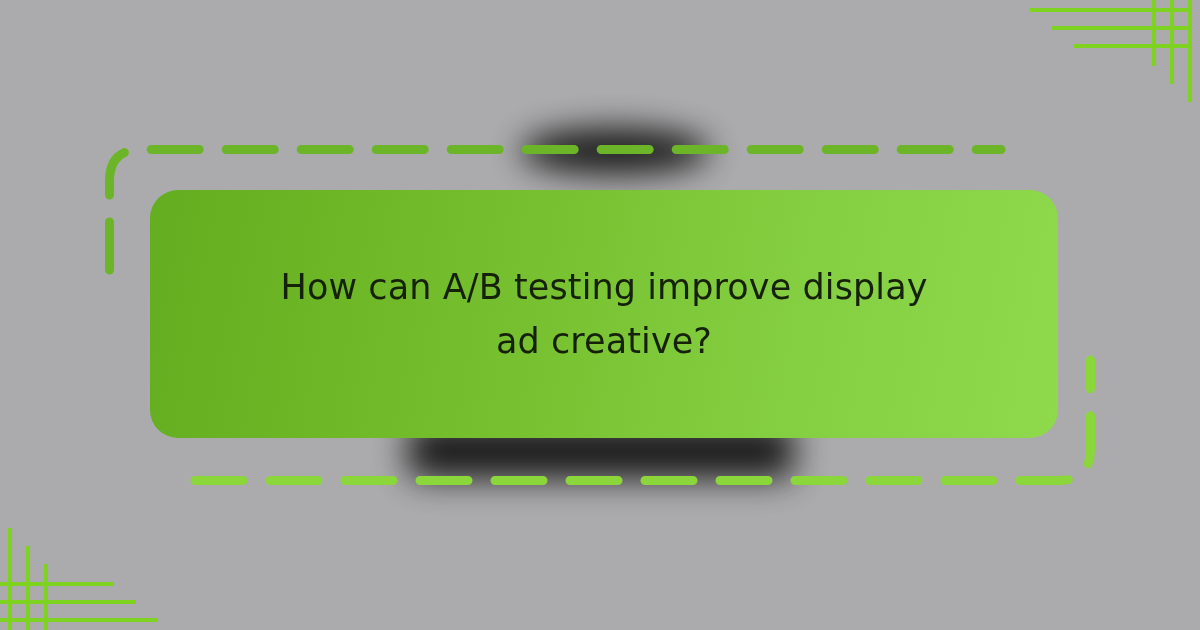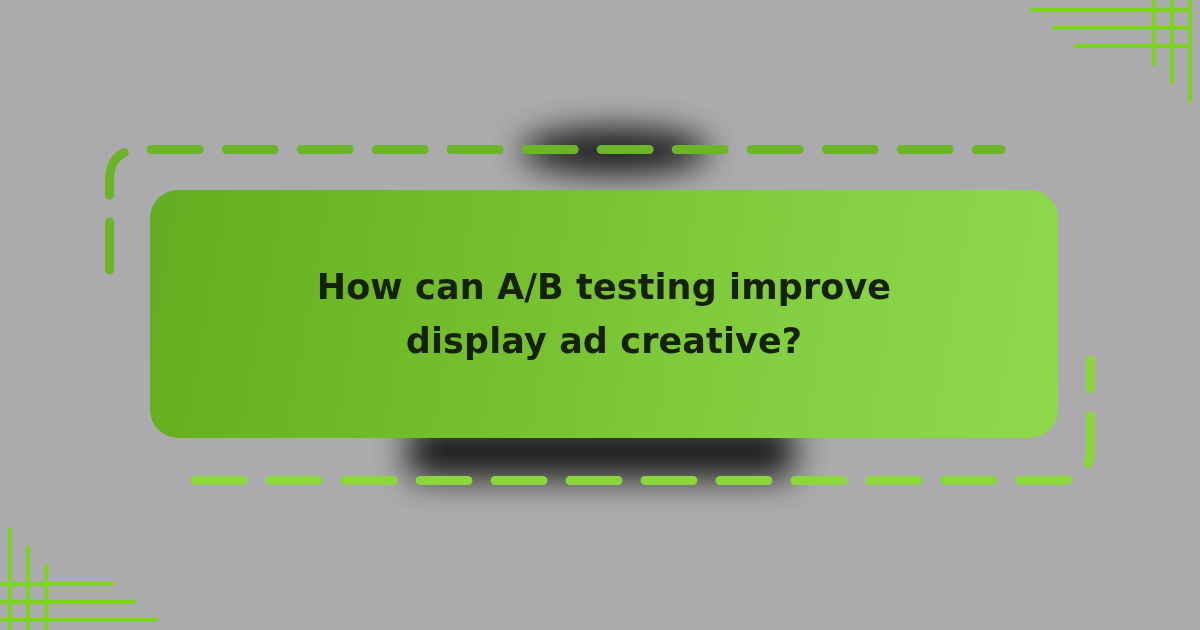--- a/index.html
+++ b/index.html
@@ -93,21 +93,21 @@
     justify-content: center;
     box-sizing: border-box;
     padding: 0 56px;
   }
 
   #question-text {
     font-size: 35px;
     line-height: 1.55;
     color: #16210a;
     text-align: center;
-    font-weight: 700;
+    font-weight: 400;
     letter-spacing: 0.1px;
     max-width: 700px;
     font-family: "DejaVu Sans", "Liberation Sans", sans-serif;
   }
 </style>
 </head>
 <body>
 
 <div id="stage">
 

